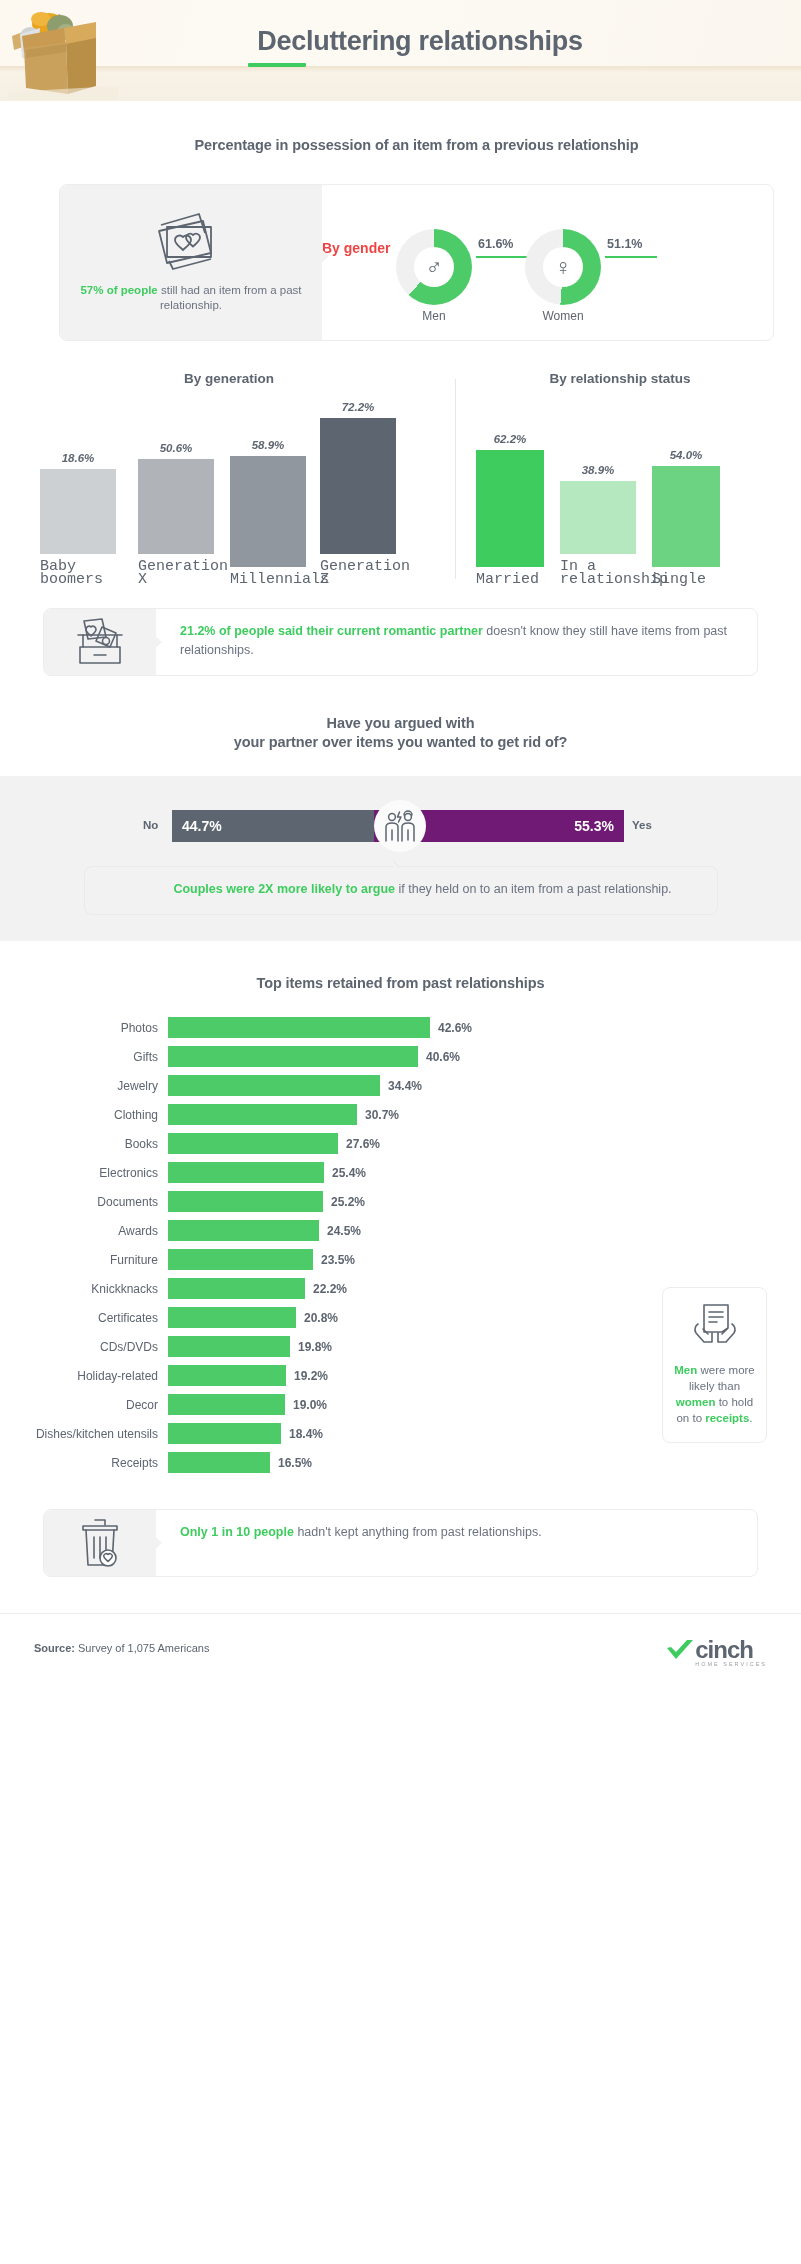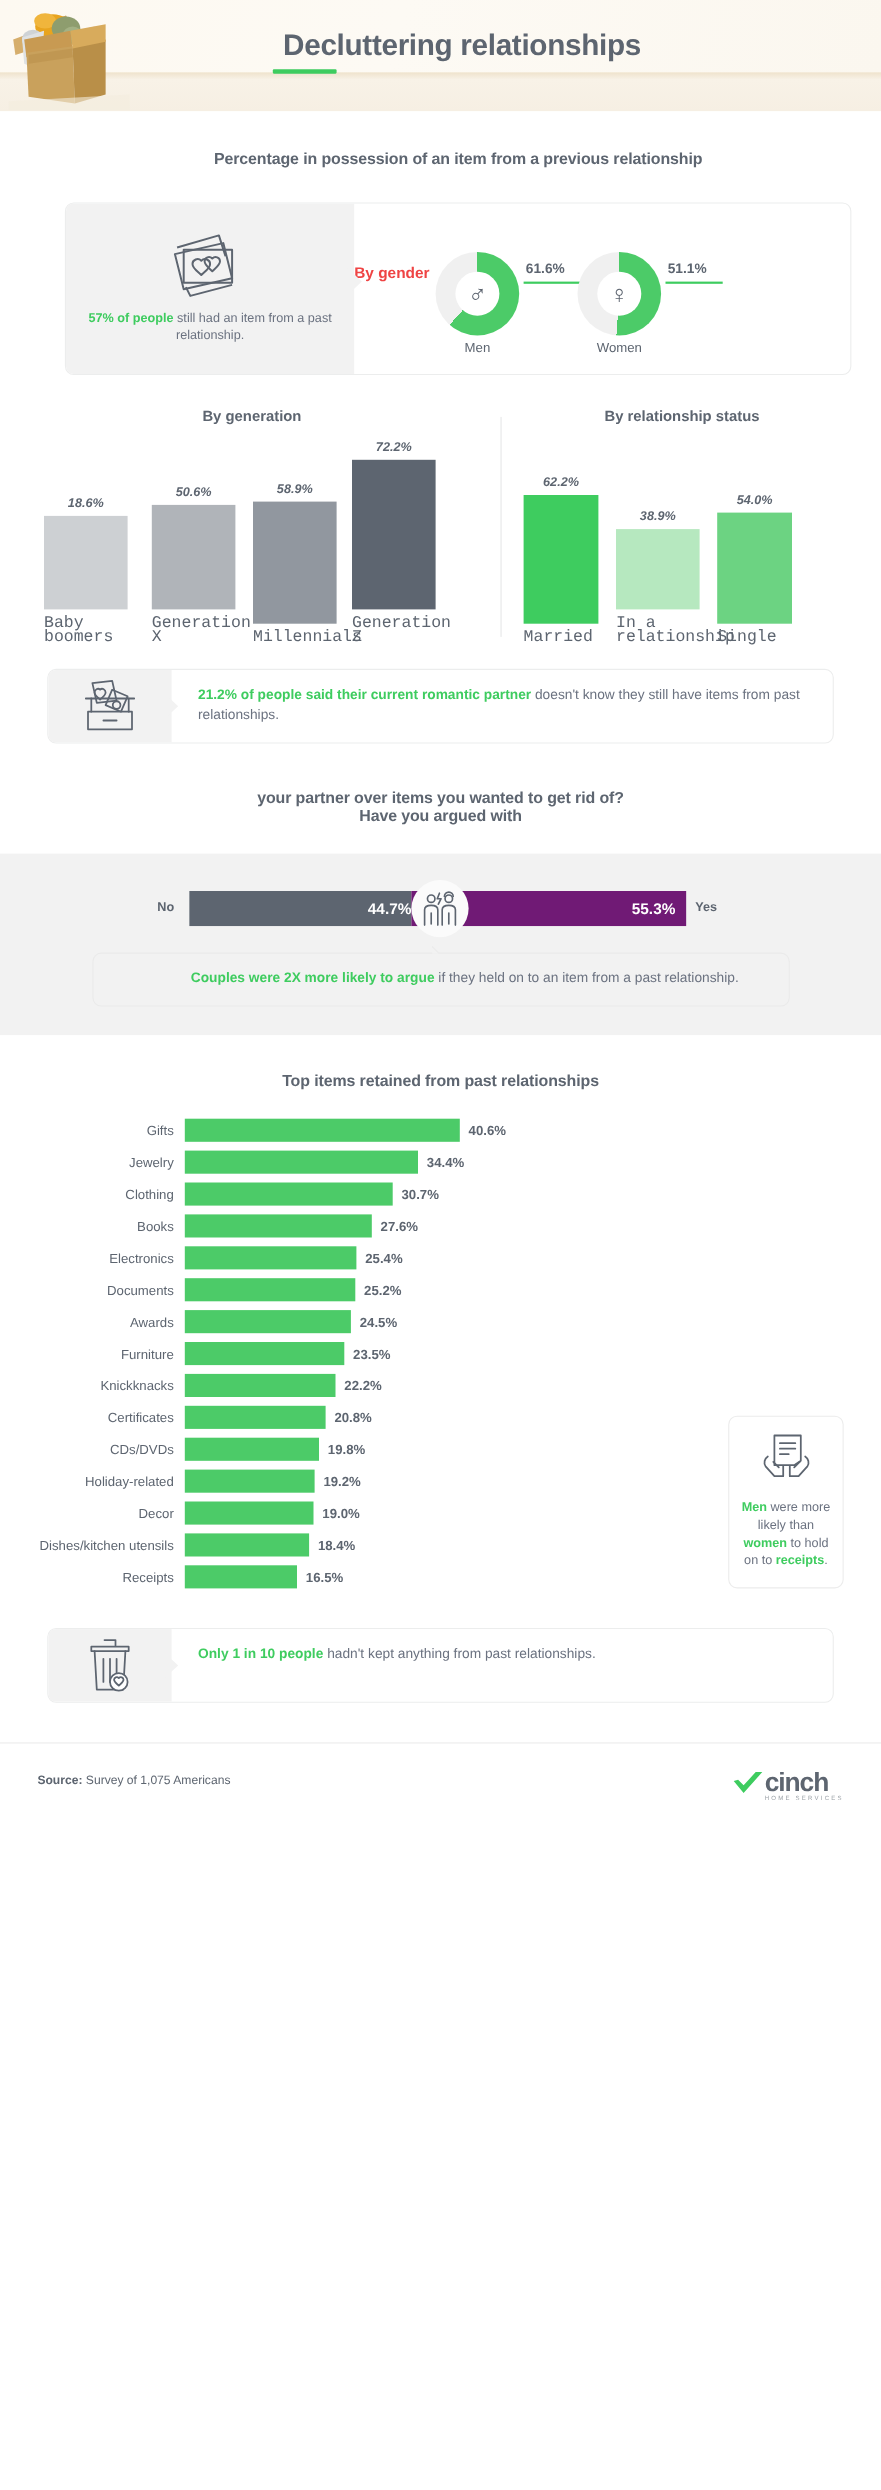--- a/index.html
+++ b/index.html
@@ -447,29 +447,29 @@
         </svg>
       </div>
       <div class="callout-notch"></div>
       <div class="callout-text">
         <b>21.2% of people said their current romantic partner</b><span> doesn't know they still have items from past relationships.</span>
       </div>
     </div>
   </div>
 
   <div class="sec" style="padding-top:39px;">
+    <div class="sec-title">Have you argued with</div>
     <div class="sec-title" style="margin-top:3px;">your partner over items you wanted to get rid of?</div>
-    <div class="sec-title">Have you argued with</div>
   </div>
 
   <div class="band" style="margin-top:26px; padding:24px 0 26px;">
     <div class="split-row">
       <div class="split-lab no">No</div>
       <div class="split-bar">
-        <div class="split-no" style="width:44.7%;justify-content:flex-end;">
+        <div class="split-no" style="width:44.7%;">
           <span>44.7%</span>
         </div>
         <div class="split-yes">
           <span>55.3%</span>
         </div>
       </div>
       <div class="split-lab yes">Yes</div>
       <div class="split-badge">
         <svg width="34" height="32" viewBox="0 0 34 32">
           <g fill="none" stroke="#5d6570" stroke-width="1.5" stroke-linejoin="round" stroke-linecap="round">
@@ -493,20 +493,25 @@
       <b>Couples were 2X more likely to argue</b><span> if they held on to an item from a past relationship.</span>
     </div>
   </div>
 
   <div class="sec" style="padding-top:34px;">
     <div class="sec-title">Top items retained from past relationships</div>
   </div>
 
   <div class="hchart" style="margin-top:22px;">
 
+    <div class="hrow">
+      <div class="hlabel">Photos</div>
+      <div class="hbar" style="width:262px;"></div>
+      <div class="hval">42.6%</div>
+    </div>
     <div class="hrow">
       <div class="hlabel">Gifts</div>
       <div class="hbar" style="width:250px;"></div>
       <div class="hval">40.6%</div>
     </div>
     <div class="hrow">
       <div class="hlabel">Jewelry</div>
       <div class="hbar" style="width:212px;"></div>
       <div class="hval">34.4%</div>
     </div>

